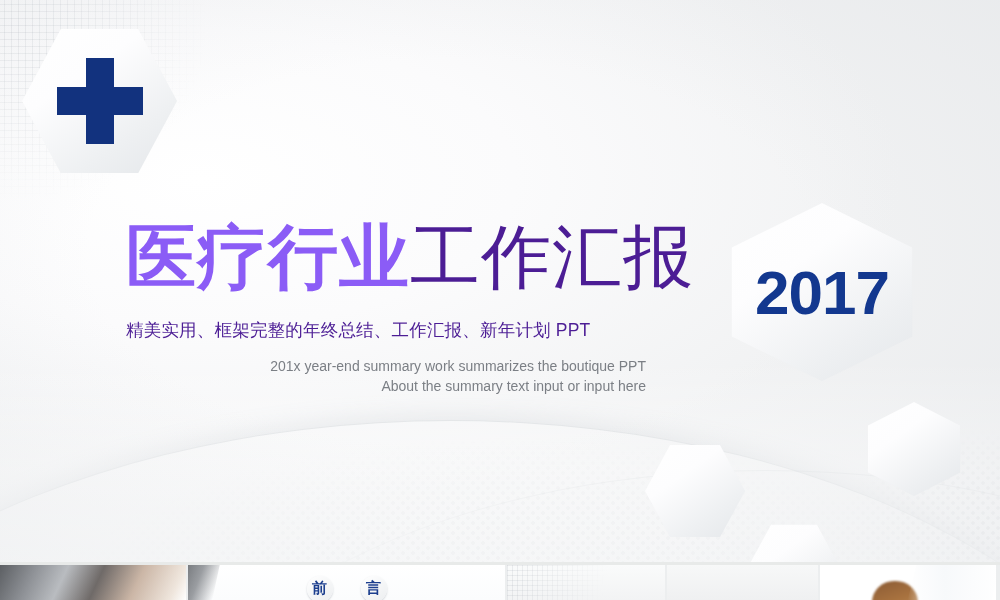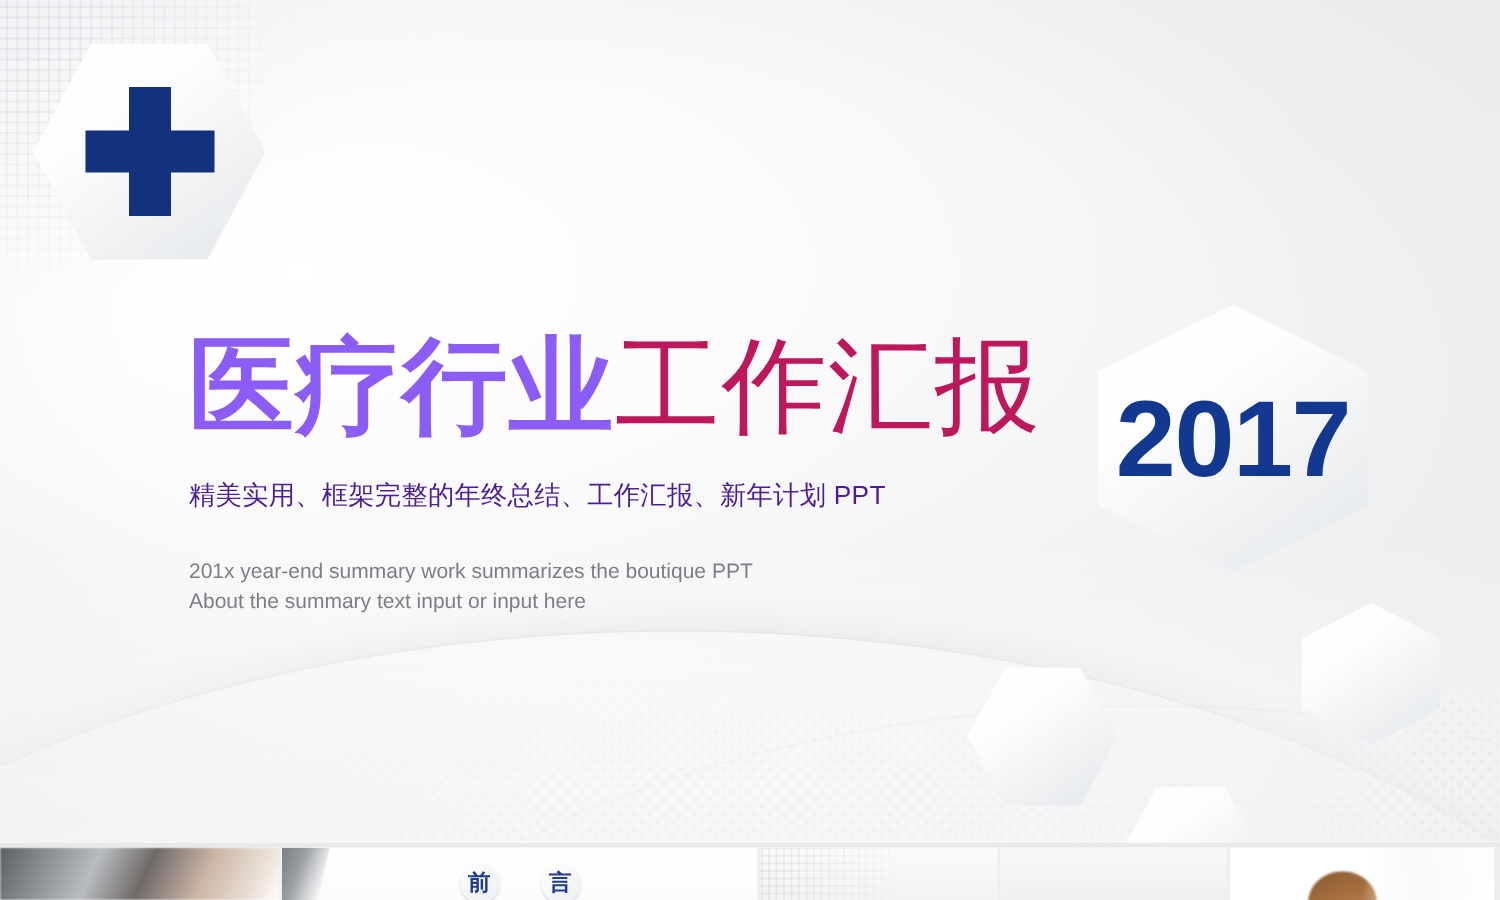--- a/index.html
+++ b/index.html
@@ -120,21 +120,21 @@
   }
   .cross::before { left: 29px; top: 0;  width: 28px; height: 86px; }
   .cross::after  { left: 0;  top: 29px; width: 86px; height: 28px; }
 
   #year-hex {
     left: 728px; top: 203px;
     width: 188px; height: 178px;
     display: flex; align-items: center; justify-content: center;
   }
   #year-hex .year-text {
-    font-size: 72px;
+    font-size: 62px;
     font-weight: bold;
     color: #13388F;
     letter-spacing: -1px;
     line-height: 1;
     transform: translateY(1px);
   }
 
   #deco-hex-1 { left: 645px; top: 443px; width: 100px; height: 96px; }
   #deco-hex-2 { left: 866px; top: 402px; width: 96px; height: 94px; }
   #deco-hex-3 { left: 748px; top: 523px; width: 92px; height: 88px; }
@@ -151,32 +151,32 @@
     white-space: nowrap;
     letter-spacing: 1px;
     margin: 0;
   }
   #main-title .t-strong {
     font-weight: bold;
     color: #8b5cf6;
   }
   #main-title .t-light {
     font-weight: normal;
-    color: #be185d;
+    color: #4c1d95;
   }
   #subtitle-cn {
     margin: 26px 0 0 0;
     font-size: 17.5px;
     color: #4c1d95;
     letter-spacing: .2px;
     white-space: nowrap;
   }
   #subtitle-en {
-    margin: 28px 0 0 0;
-    text-align: left;
+    margin: 14px 0 0 0;
+    text-align: right;
     width: 520px;
     color: #7b7f85;
     font-size: 14px;
     line-height: 1.45;
   }
   #subtitle-en div { white-space: nowrap; }
 
   
   #thumb-strip {
     position: absolute;

